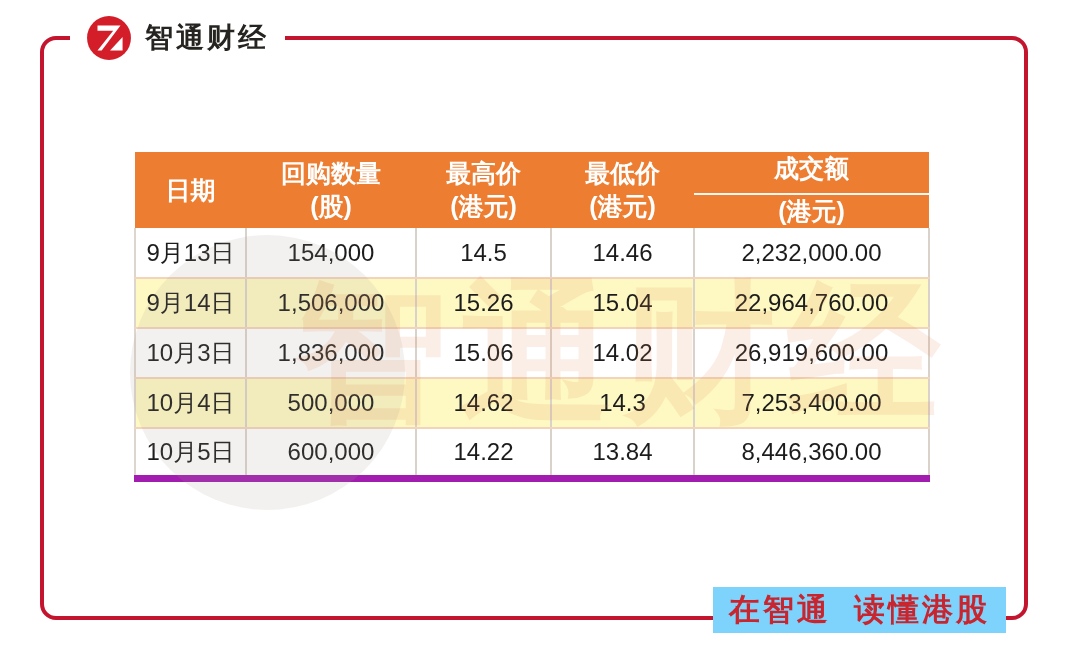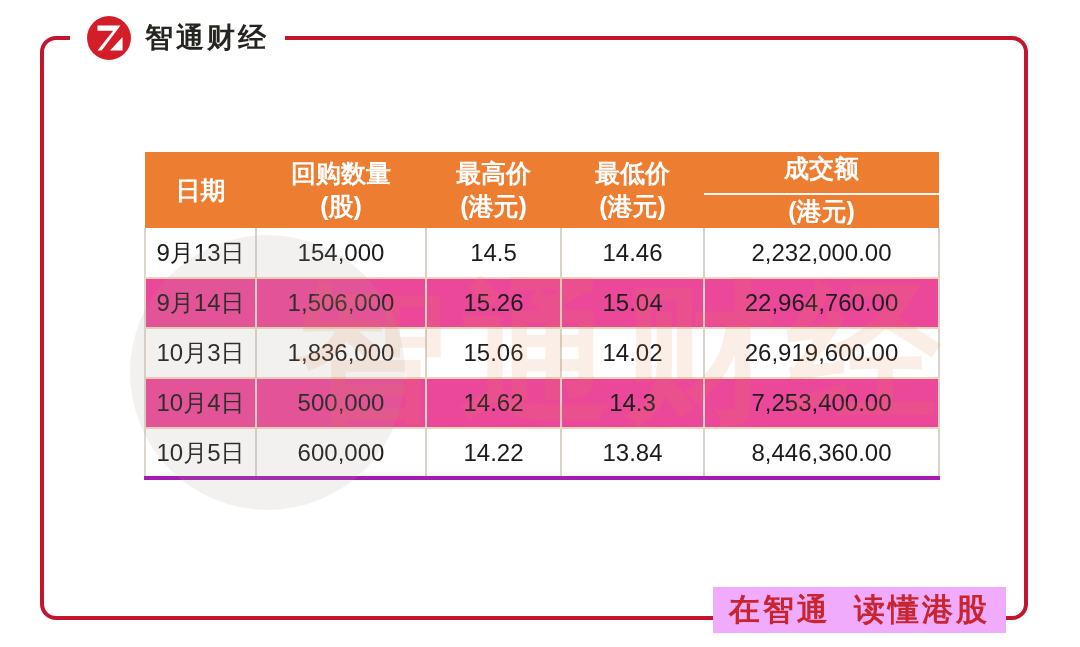--- a/index.html
+++ b/index.html
@@ -18,57 +18,57 @@
     position:absolute;left:70px;top:6px;height:64px;
     display:flex;align-items:center;gap:13px;
     background:#ffffff;padding:0 16px;z-index:5;
   }
   .brand svg{display:block;}
   .brand-text{
     font-size:28px;font-weight:600;color:#262420;letter-spacing:3px;
   }
   
   table.buyback{
-    position:absolute;left:144px;top:152px;width:794px;
+    position:absolute;left:134px;top:152px;width:794px;
     border-collapse:collapse;table-layout:fixed;z-index:2;
   }
   col.c0{width:111px}col.c1{width:170px}col.c2{width:135px}col.c3{width:143px}col.c4{width:235px}
   thead th{
     background:#ed7d31;color:#ffffff;font-weight:600;
     font-size:25px;line-height:33px;height:74px;padding:0;
     text-align:center;vertical-align:middle;border:none;
   }
   thead th .unit{display:block;}
   thead th .divided{
     display:block;border-bottom:2px solid rgba(255,255,255,0.95);
     padding-bottom:8px;
   }
   tbody td{
     height:50px;padding:0;text-align:center;vertical-align:middle;
     font-size:24px;font-weight:500;color:#1c1c1c;line-height:36px;
     border-right:2px solid #d9d2cb;border-bottom:2px solid #f3d3ba;
     background:#ffffff;box-sizing:border-box;
   }
   tbody td:first-child{border-left:2px solid #ddd6cf;}
-  tbody tr:last-child td{border-bottom:4px solid #a21caf;}
-  tbody tr.alt td{background:#ec4899;}
+  tbody tr:last-child td{border-bottom:7px solid #a21caf;}
+  tbody tr.alt td{background:#fef9c3;}
   
   .wm{position:absolute;pointer-events:none;z-index:3;}
   .wm-circle{
     left:130px;top:235px;width:275px;height:275px;border-radius:50%;
     background:rgba(168,158,150,0.14);
   }
   .wm-text{
     left:296px;top:252px;font-size:152px;font-weight:700;
     color:rgba(225,135,75,0.14);letter-spacing:12px;white-space:nowrap;
   }
   
   .slogan{
     position:absolute;right:74px;bottom:14px;z-index:5;
-    background:#f0abfc;padding:2px 16px;
+    background:#7dd3fc;padding:2px 16px;
     font-size:31px;font-weight:700;color:#c8252e;letter-spacing:3px;
     white-space:pre;
   }
 </style>
 </head>
 <body>
 
 <div class="frame"></div>
 
 <div class="brand">

